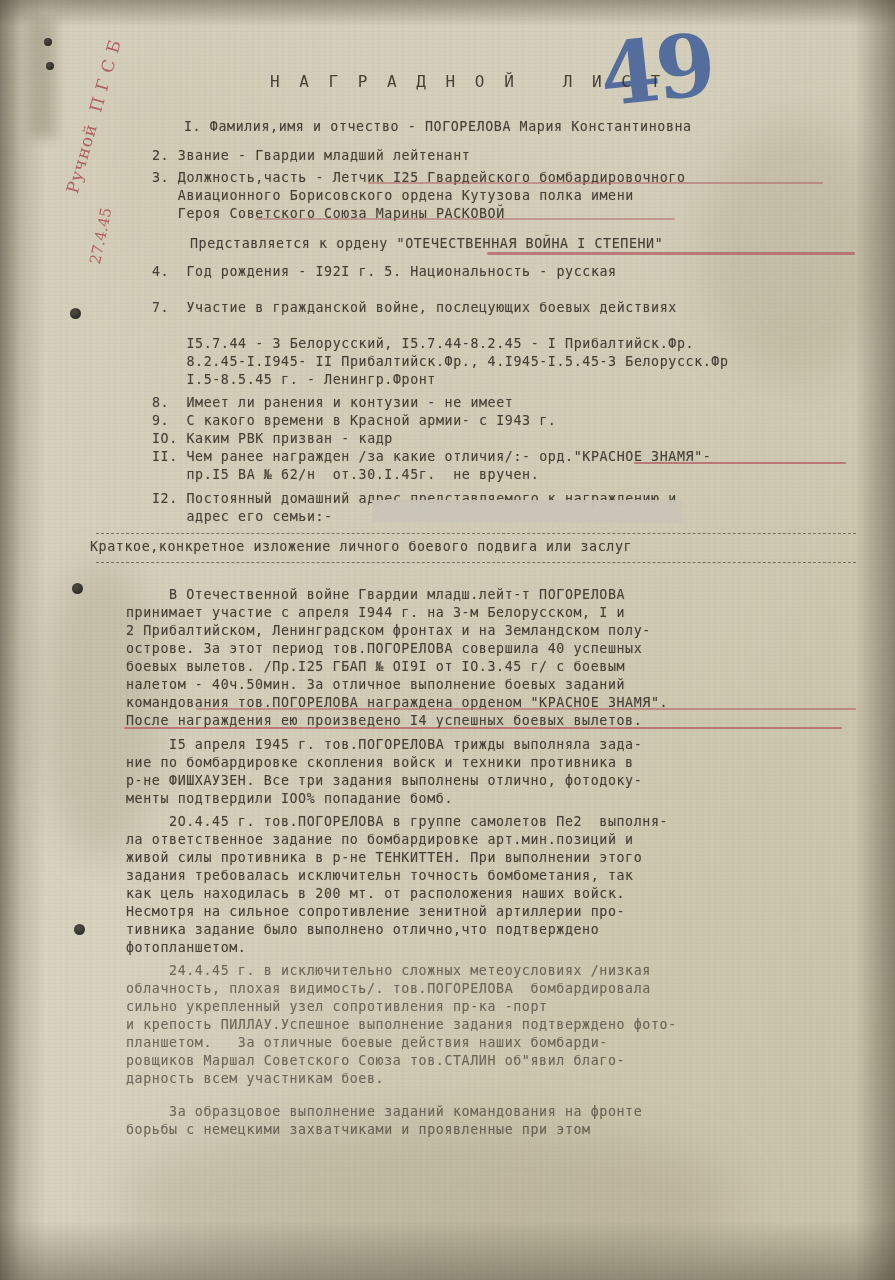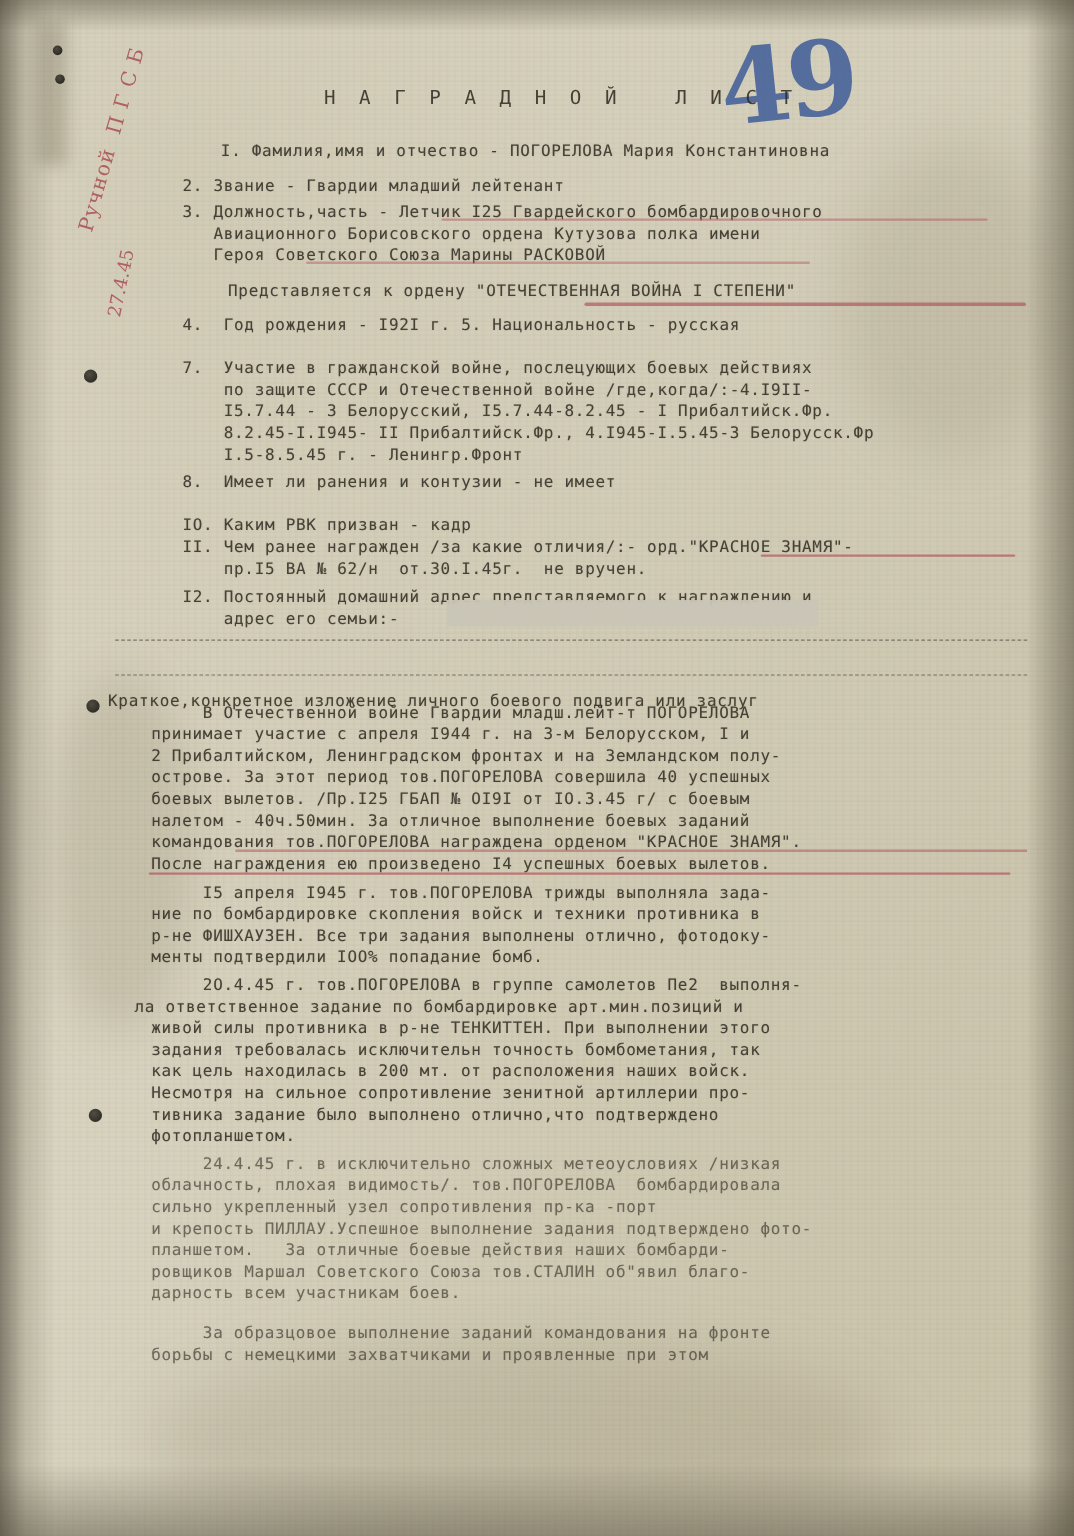--- a/index.html
+++ b/index.html
@@ -184,57 +184,57 @@
   <div class="typed block" style="left:152px; top:187px;">   Авиационного Борисовского ордена Кутузова полка имени</div>
   <div class="typed block" style="left:152px; top:205px;text-align:center;">   Героя Советского Союза Марины РАСКОВОЙ</div>
 
   <div class="typed block" style="left:190px; top:235px;">Представляется к ордену "ОТЕЧЕСТВЕННАЯ ВОЙНА I СТЕПЕНИ"</div>
   <div class="underline-red thick" style="left:487px; top:252px; width:368px;"></div>
   <div class="underline-red" style="left:368px; top:182px; width:455px; opacity:0.5;"></div>
   <div class="underline-red" style="left:255px; top:218px; width:420px; opacity:0.45;"></div>
 
   <div class="typed block" style="left:152px; top:263px;">4.  Год рождения - I92I г. 5. Национальность - русская</div>
   <div class="typed block" style="left:152px; top:299px;">7.  Участие в гражданской войне, послецующих боевых действиях</div>
-  <div class="typed block" style="left:152px; top:317px;">    по защите СССР и Отечественной войне /где,когда/:-4.I9II-</div>
   <div class="typed block" style="left:152px; top:335px;">    I5.7.44 - 3 Белорусский, I5.7.44-8.2.45 - I Прибалтийск.Фр.</div>
   <div class="typed block" style="left:152px; top:353px;text-align:center;">    8.2.45-I.I945- II Прибалтийск.Фр., 4.I945-I.5.45-3 Белорусск.Фр</div>
   <div class="typed block" style="left:152px; top:371px;">    I.5-8.5.45 г. - Ленингр.Фронт</div>
   <div class="typed block" style="left:152px; top:394px;">8.  Имеет ли ранения и контузии - не имеет</div>
+  <div class="typed block" style="left:152px; top:412px;">9.  С какого времени в Красной армии- с I943 г.</div>
   <div class="typed block" style="left:152px; top:430px;">IO. Каким РВК призван - кадр</div>
   <div class="typed block" style="left:152px; top:448px;">II. Чем ранее награжден /за какие отличия/:- орд."КРАСНОЕ ЗНАМЯ"-</div>
   <div class="typed block" style="left:152px; top:466px;">    пр.I5 ВА № 62/н  от.30.I.45г.  не вручен.</div>
   <div class="typed block" style="left:152px; top:490px;">I2. Постоянный домашний адрес представляемого к награждению и</div>
   <div class="typed block" style="left:152px; top:508px;">    адрес его семьи:-</div>
 
   <div class="underline-red" style="left:634px; top:462px; width:212px;"></div>
 
   <div class="redact" style="left:372px; top:500px; width:310px; height:22px;"></div>
 
   <div class="dashline" style="left:96px; top:533px; width:760px;"></div>
-  <div class="typed block" style="left:90px; top:538px;margin-top:38px;">Краткое,конкретное изложение личного боевого подвига или заслуг</div>
+  <div class="typed block" style="left:90px; top:538px;">Краткое,конкретное изложение личного боевого подвига или заслуг</div>
   <div class="dashline" style="left:96px; top:562px; width:760px;"></div>
 
   <div class="typed block" style="left:126px; top:586px;">     В Отечественной войне Гвардии младш.лейт-т ПОГОРЕЛОВА</div>
   <div class="typed block" style="left:126px; top:604px;">принимает участие с апреля I944 г. на 3-м Белорусском, I и</div>
   <div class="typed block" style="left:126px; top:622px;">2 Прибалтийском, Ленинградском фронтах и на Земландском полу-</div>
   <div class="typed block" style="left:126px; top:640px;">острове. За этот период тов.ПОГОРЕЛОВА совершила 40 успешных</div>
   <div class="typed block" style="left:126px; top:658px;">боевых вылетов. /Пр.I25 ГБАП № ОI9I от IO.3.45 г/ с боевым</div>
   <div class="typed block" style="left:126px; top:676px;">налетом - 40ч.50мин. За отличное выполнение боевых заданий</div>
   <div class="typed block" style="left:126px; top:694px;">командования тов.ПОГОРЕЛОВА награждена орденом "КРАСНОЕ ЗНАМЯ".</div>
   <div class="typed block" style="left:126px; top:712px;">После награждения ею произведено I4 успешных боевых вылетов.</div>
   <div class="underline-red" style="left:196px; top:708px; width:660px; opacity:0.55;"></div>
   <div class="underline-red" style="left:124px; top:727px; width:718px;"></div>
 
   <div class="typed block" style="left:126px; top:736px;">     I5 апреля I945 г. тов.ПОГОРЕЛОВА трижды выполняла зада-</div>
   <div class="typed block" style="left:126px; top:754px;">ние по бомбардировке скопления войск и техники противника в</div>
   <div class="typed block" style="left:126px; top:772px;">р-не ФИШХАУЗЕН. Все три задания выполнены отлично, фотодоку-</div>
   <div class="typed block" style="left:126px; top:790px;">менты подтвердили IОО% попадание бомб.</div>
 
   <div class="typed block" style="left:126px; top:813px;">     2О.4.45 г. тов.ПОГОРЕЛОВА в группе самолетов Пе2  выполня-</div>
-  <div class="typed block" style="left:112px; top:831px;">ла ответственное задание по бомбардировке арт.мин.позиций и</div>
+  <div class="typed block" style="left:126px; top:831px;">ла ответственное задание по бомбардировке арт.мин.позиций и</div>
   <div class="typed block" style="left:126px; top:849px;">живой силы противника в р-не ТЕНКИТТЕН. При выполнении этого</div>
   <div class="typed block" style="left:126px; top:867px;">задания требовалась исключительн точность бомбометания, так</div>
   <div class="typed block" style="left:126px; top:885px;">как цель находилась в 200 мт. от расположения наших войск.</div>
   <div class="typed block" style="left:126px; top:903px;">Несмотря на сильное сопротивление зенитной артиллерии про-</div>
   <div class="typed block" style="left:126px; top:921px;">тивника задание было выполнено отлично,что подтверждено</div>
   <div class="typed block" style="left:126px; top:939px;">фотопланшетом.</div>
 
   <div class="typed block faint" style="left:126px; top:962px;">     24.4.45 г. в исключительно сложных метеоусловиях /низкая</div>
   <div class="typed block faint" style="left:126px; top:980px;">облачность, плохая видимость/. тов.ПОГОРЕЛОВА  бомбардировала</div>
   <div class="typed block faint" style="left:126px; top:998px;">сильно укрепленный узел сопротивления пр-ка -порт</div>

